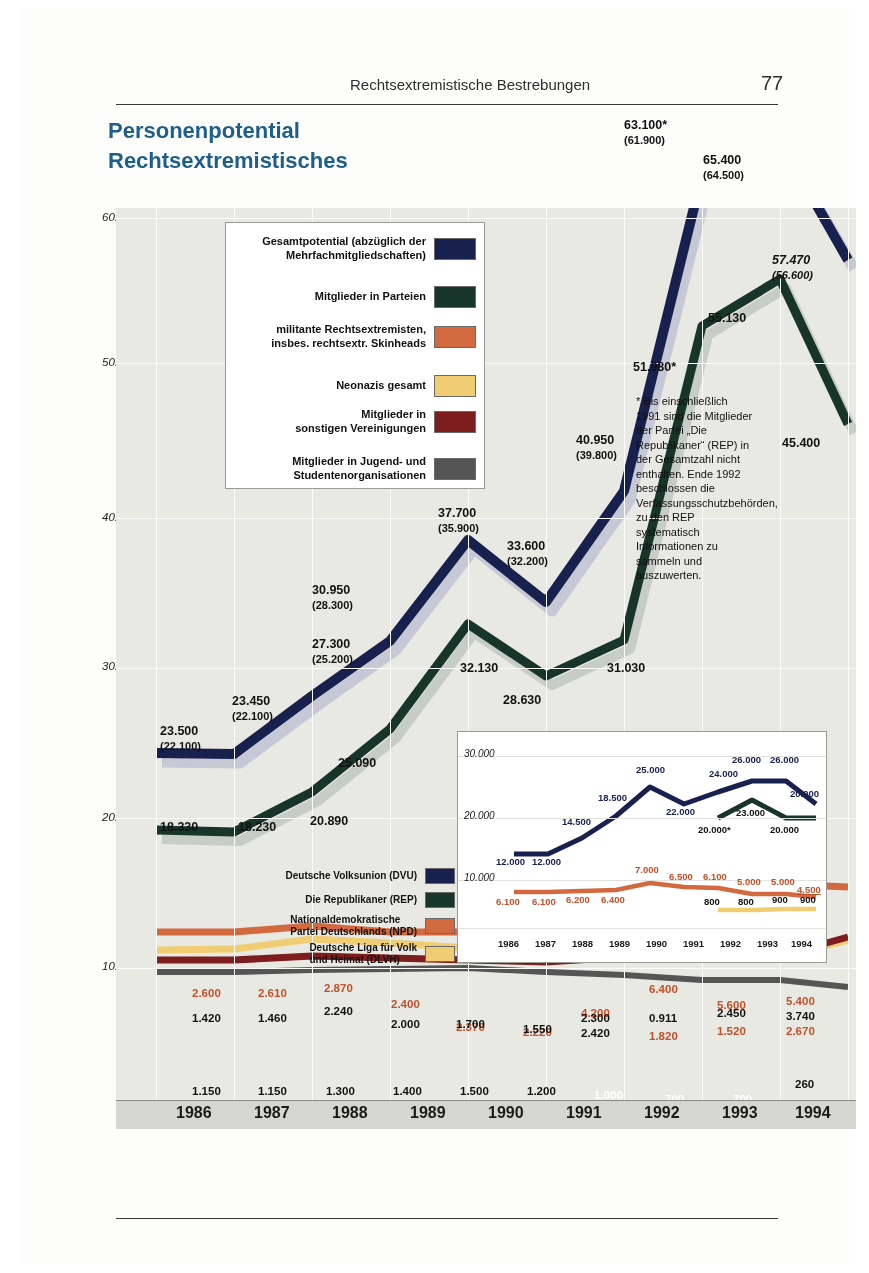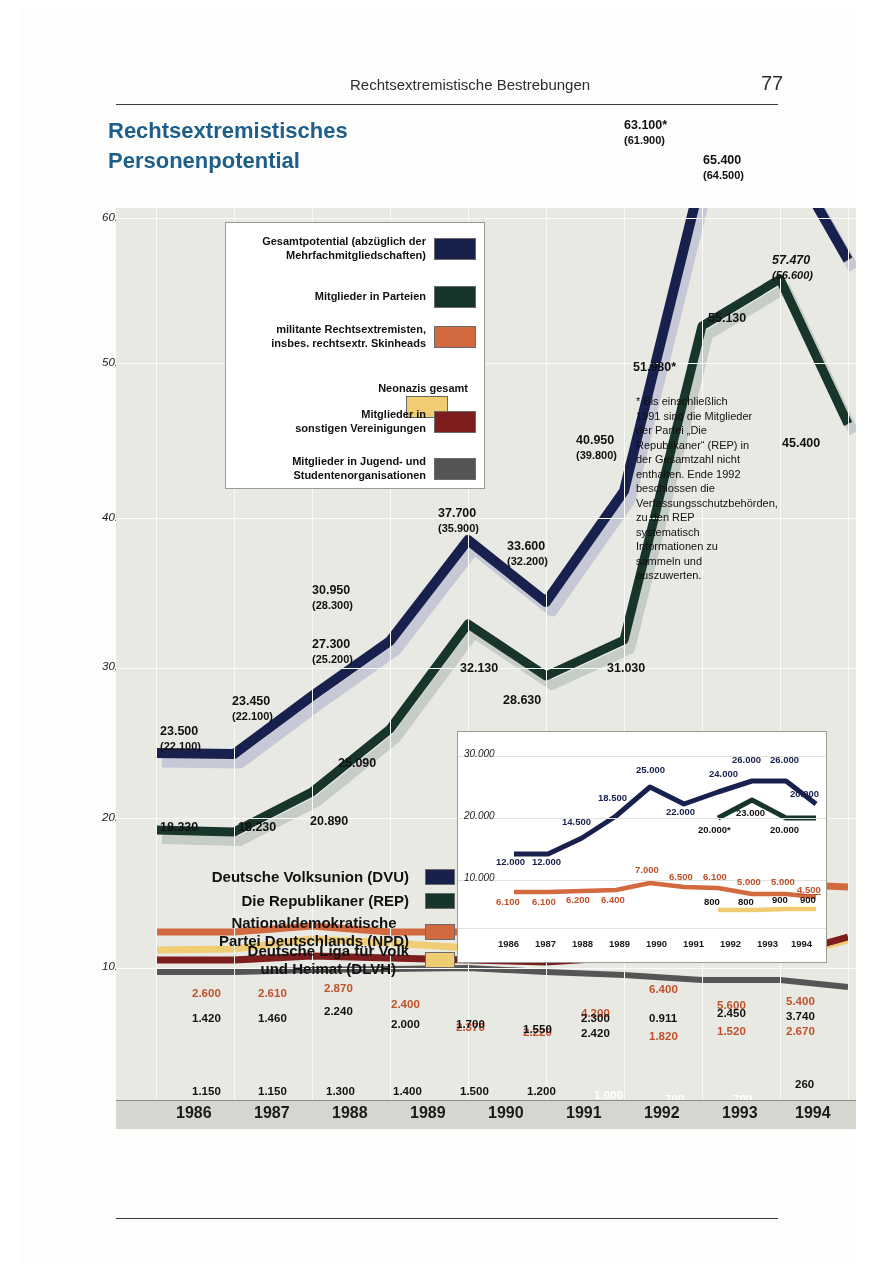--- a/index.html
+++ b/index.html
@@ -47,21 +47,21 @@
   .inset{
     position:absolute;left:437px;top:723px;width:368px;height:230px;
     background:#ffffff;border:1px solid #9b9b96;
   }
   .inset .igridh{position:absolute;left:0;right:0;height:1px;background:#e2e2df;}
   .inset .iyl{position:absolute;left:6px;font-style:italic;font-size:10px;color:#1a1a1a;}
   .inset .ixl{position:absolute;font-size:9.5px;font-weight:bold;color:#1a1a1a;}
   .inset .ival{position:absolute;font-size:9.5px;font-weight:bold;}
   .inset-legend{position:absolute;left:175px;top:860px;width:260px;height:92px;}
   .inset-legend .row{position:absolute;right:0;display:flex;align-items:center;justify-content:flex-end;}
-  .inset-legend .ltext{font-size:15px;font-weight:bold;color:#111;text-align:center;line-height:1.22;margin-right:16px;}
+  .inset-legend .ltext{font-size:10px;font-weight:bold;color:#111;text-align:left;line-height:1.22;margin-right:8px;}
   .inset-legend .sw{width:28px;height:14px;border:1px solid #6a6a6a;flex:0 0 auto;}
 
   
   .note{position:absolute;left:616px;top:386px;width:118px;font-size:11px;color:#111;line-height:1.32;}
 
   .dlabel{position:absolute;font-weight:bold;font-size:12.5px;color:#111;line-height:1.22;}
   .dlabel .sub{font-weight:bold;font-size:11px;color:#111;}
   .dl-sm{position:absolute;font-weight:bold;font-size:11.5px;line-height:1.2;}
   svg{display:block;}
 </style>
@@ -70,22 +70,22 @@
 
 <div class="page">
   <div class="page-inner">
 
     <div class="hdr-title">Rechtsextremistische Bestrebungen</div>
     <div class="hdr-page">77</div>
     <div class="hdr-rule"></div>
     <div class="foot-rule"></div>
 
     <div class="maintitle">
+      <div>Personenpotential</div>
       <div>Rechtsextremistisches</div>
-      <div>Personenpotential</div>
     </div>
 
     <div class="ylab" style="left:82px;top:203px;">60.000</div>
     <div class="ylab" style="left:82px;top:348px;">50.000</div>
     <div class="ylab" style="left:82px;top:503px;">40.000</div>
     <div class="ylab" style="left:82px;top:652px;">30.000</div>
     <div class="ylab" style="left:82px;top:803px;">20.000</div>
     <div class="ylab" style="left:82px;top:952px;">10.000</div>
 
     <div class="plot">
@@ -131,21 +131,21 @@
         <span class="sw" style="background:#18204e;"></span>
       </div>
       <div class="row" style="top:63px;">
         <span class="ltext">Mitglieder in Parteien</span>
         <span class="sw" style="background:#17352a;"></span>
       </div>
       <div class="row" style="top:100px;">
         <span class="ltext">militante Rechtsextremisten,<br>insbes. rechtsextr. Skinheads</span>
         <span class="sw" style="background:#d3693f;"></span>
       </div>
-      <div class="row" style="top:159px;flex-direction:column;">
+      <div class="row" style="top:152px;">
         <span class="ltext">Neonazis gesamt</span>
         <span class="sw" style="background:#f0cd72;"></span>
       </div>
       <div class="row" style="top:185px;">
         <span class="ltext">Mitglieder in<br>sonstigen Vereinigungen</span>
         <span class="sw" style="background:#7d1d1d;"></span>
       </div>
       <div class="row" style="top:232px;">
         <span class="ltext">Mitglieder in Jugend- und<br>Studentenorganisationen</span>
         <span class="sw" style="background:#555555;"></span>

